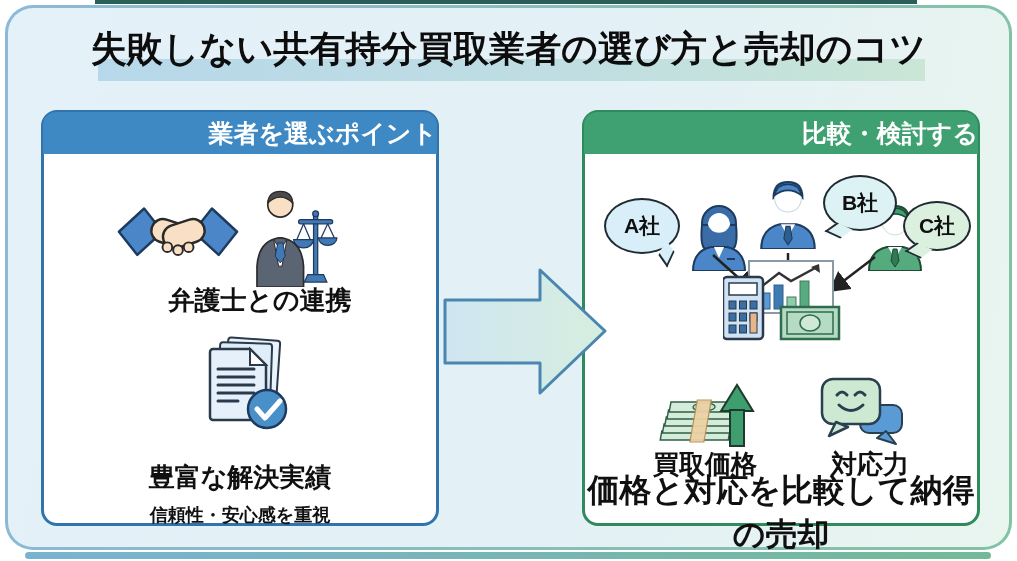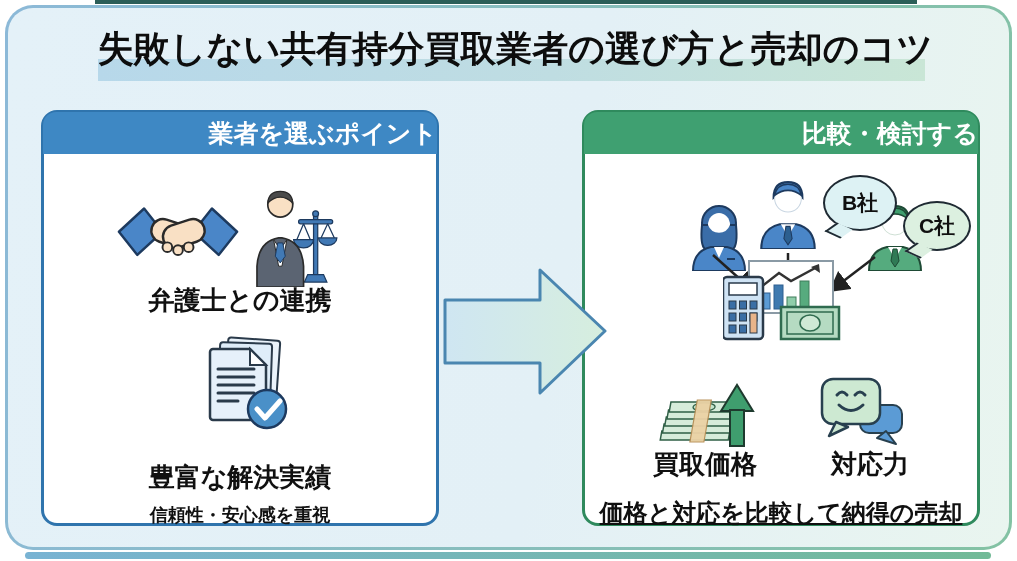--- a/index.html
+++ b/index.html
@@ -9,21 +9,21 @@
   .bottom-sliver{position:absolute;left:25px;top:552px;width:966px;height:7px;border-radius:6px;
     background:linear-gradient(90deg,#79b3d3,#72ba97);}
   .card{position:absolute;left:5px;top:5px;width:1007px;height:545px;border-radius:28px;
     background:linear-gradient(100deg,#8cb9d8,#83c2a3);padding:0;}
   .card-inner{position:absolute;left:3px;top:3px;right:3px;bottom:3px;border-radius:25px;
     background:linear-gradient(100deg,#e4f1f8 0%,#e3f0f6 55%,#e9f5ef 100%);}
   
   .title-highlight{position:absolute;left:90px;top:51px;width:827px;height:22px;
     background:linear-gradient(90deg,#b7d8ea 0%,#bfdde2 55%,#c9e6d6 100%);}
   .title{position:absolute;left:0;top:17px;width:100%;margin:0;text-align:center;
-    font-size:36px;font-weight:800;color:#0d0d0d;letter-spacing:0px;padding-left:7px;}
+    font-size:36px;font-weight:800;color:#0d0d0d;letter-spacing:0px;}
   
   .panel{position:absolute;top:102px;width:392px;height:410px;background:#ffffff;
     border-radius:16px;}
   .panel.left{left:33px;border:3px solid #2f74ad;}
   .panel.right{left:574px;border:3px solid #2f8a5d;}
   .panel-header{position:absolute;left:-1px;top:-1px;width:calc(100% + 2px);height:42px;
     border-radius:13px 13px 0 0;color:#ffffff;font-size:25px;font-weight:800;
     text-align:right;line-height:43px;}
   .panel-header.blue{background:#3e88c4;}
   .panel-header.green{background:#3fa071;}
@@ -85,21 +85,21 @@
             <path d="M82,66 h22 a11,9 0 0 1 -22,0 z" fill="#4179b5" stroke="#1d3a5f" stroke-width="1.5"></path>
             <path d="M69,110 h19 l4,9 h-27 z" fill="#4179b5" stroke="#1d3a5f" stroke-width="1.5"></path>
             <circle cx="36" cy="26" r="15" fill="#f9e0c4" stroke="#2a2a2a" stroke-width="2"></circle>
             <path d="M21,24 q1,-14 15,-14 q14,0 15,14 q-7,-7 -15,-7 q-8,0 -15,7 z" fill="#4a4a4a" stroke="#2a2a2a" stroke-width="1.5"></path>
             <path d="M8,125 V100 q2,-30 26,-34 h4 q24,4 26,34 V125 z" fill="#5b6472" stroke="#2a2a2a" stroke-width="2"></path>
             <path d="M28,68 L36,80 L44,68 L38,100 L34,100 z" fill="#ffffff" stroke="#2a2a2a" stroke-width="1.2"></path>
             <path d="M33,72 h6 l3,16 -6,8 -6,-8 z" fill="#4179b5" stroke="#1d3a5f" stroke-width="1.2"></path>
           </svg>
         </span>
 
-        <p class="jp-label" style="top:170px;font-size:26px;">弁護士との連携</p>
+        <p class="jp-label" style="top:170px;font-size:26px;padding-left:20px;">弁護士との連携</p>
 
         <span class="icon-abs" style="left:148px;top:222px;">
           <svg width="100" height="100" viewBox="0 0 100 100">
             <rect x="34" y="4" width="52" height="68" rx="3" fill="#eaf3fb" stroke="#2a3a4a" stroke-width="2" transform="rotate(4 60 38)"></rect>
             <rect x="27" y="8" width="52" height="68" rx="3" fill="#dfedf9" stroke="#2a3a4a" stroke-width="2" transform="rotate(2 53 42)"></rect>
             <path d="M18,17 a3,3 0 0 1 3,-3 h37 l16,16 v52 a3,3 0 0 1 -3,3 h-50 a3,3 0 0 1 -3,-3 z" fill="#e6f0fa" stroke="#2a3a4a" stroke-width="2.5"></path>
             <path d="M58,14 v16 h16 z" fill="#ffffff" stroke="#2a3a4a" stroke-width="2"></path>
             <path d="M26,34 h36 M26,42 h36 M26,50 h36 M26,58 h36 M26,66 h20" stroke="#2a3a4a" stroke-width="3" stroke-linecap="round"></path>
             <circle cx="75" cy="74" r="19" fill="#4a90c8" stroke="#1d3a5f" stroke-width="2.5"></circle>
             <path d="M65,74 l8,9 l15,-17" stroke="#ffffff" stroke-width="5" fill="none" stroke-linecap="round" stroke-linejoin="round"></path>
@@ -116,20 +116,24 @@
             <stop offset="0" stop-color="#cfe6f2"></stop>
             <stop offset="1" stop-color="#d6eede"></stop>
           </linearGradient>
         </defs>
         <polygon points="0,34 95,34 95,4 160,65 95,127 95,97 0,97" fill="url(#flowgrad)" stroke="#4a86b0" stroke-width="3" stroke-linejoin="round"></polygon>
       </svg>
 
       <section class="panel right">
         <header class="panel-header green">比較・検討する</header>
 
+        <div class="bubble a" style="left:19px;top:85px;width:72px;height:52px;">
+          <span>A社</span>
+          <span class="tail"></span>
+        </div>
         <span class="icon-abs" style="left:104px;top:88px;">
           <svg width="60" height="70" viewBox="0 0 60 70">
             <circle cx="30" cy="22" r="17" fill="#3a6da8" stroke="#1d3a5f" stroke-width="2"></circle>
             <path d="M13,24 q-2,20 3,24 h28 q5,-4 3,-24 z" fill="#3a6da8" stroke="#1d3a5f" stroke-width="2"></path>
             <path d="M19,24 a12,13 0 0 0 22,0 a11,12 0 0 0 -22,0 z" fill="#ffffff"></path>
             <path d="M4,70 q0,-20 18,-24 h16 q18,4 18,24 z" fill="#4a86c8" stroke="#1d3a5f" stroke-width="2"></path>
             <polygon points="25,46 30,57 35,46" fill="#ffffff"></polygon>
             <path d="M38,58 h8" stroke="#1d3a5f" stroke-width="2"></path>
           </svg>
         </span>
@@ -228,18 +232,18 @@
               <path d="M66,54 l10,13 l-19,-6 z" fill="#5b9bd5" stroke="#28404f" stroke-width="2" stroke-linejoin="round"></path>
             </g>
             <rect x="2" y="2" width="58" height="45" rx="11" fill="#cde9d2" stroke="#28404f" stroke-width="2.5"></rect>
             <path d="M16,45 l-7,14 l19,-9 z" fill="#cde9d2" stroke="#28404f" stroke-width="2.5" stroke-linejoin="round"></path>
             <path d="M17,18 q5,-6 10,0 M35,18 q5,-6 10,0" stroke="#28404f" stroke-width="3" fill="none" stroke-linecap="round"></path>
             <path d="M19,28 q12,11 24,0" stroke="#28404f" stroke-width="3" fill="none" stroke-linecap="round"></path>
           </svg>
         </span>
         <p class="jp-label" style="top:334px;left:200px;width:170px;font-size:26px;">対応力</p>
 
-        <p class="jp-label" style="top:384px;font-size:24px;text-decoration:underline;">価格と対応を比較して納得の売却</p>
+        <p class="jp-label" style="top:356px;font-size:32px;">価格と対応を比較して納得の売却</p>
       </section>
 
     </div>
   </div>
 </div>
 
 </body></html>

